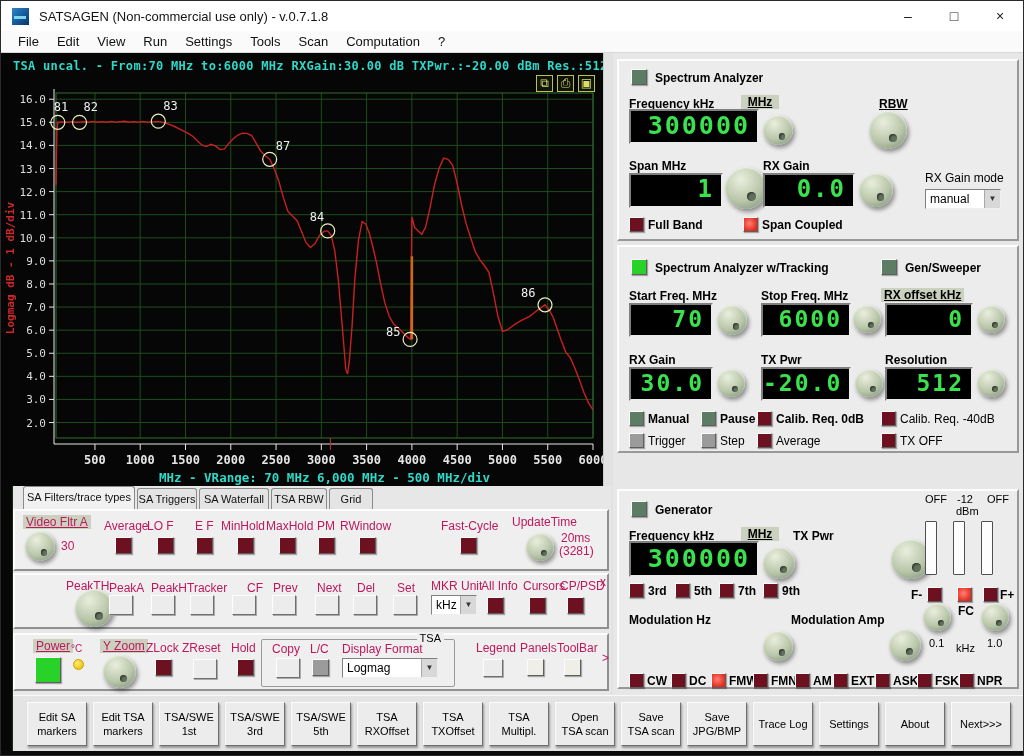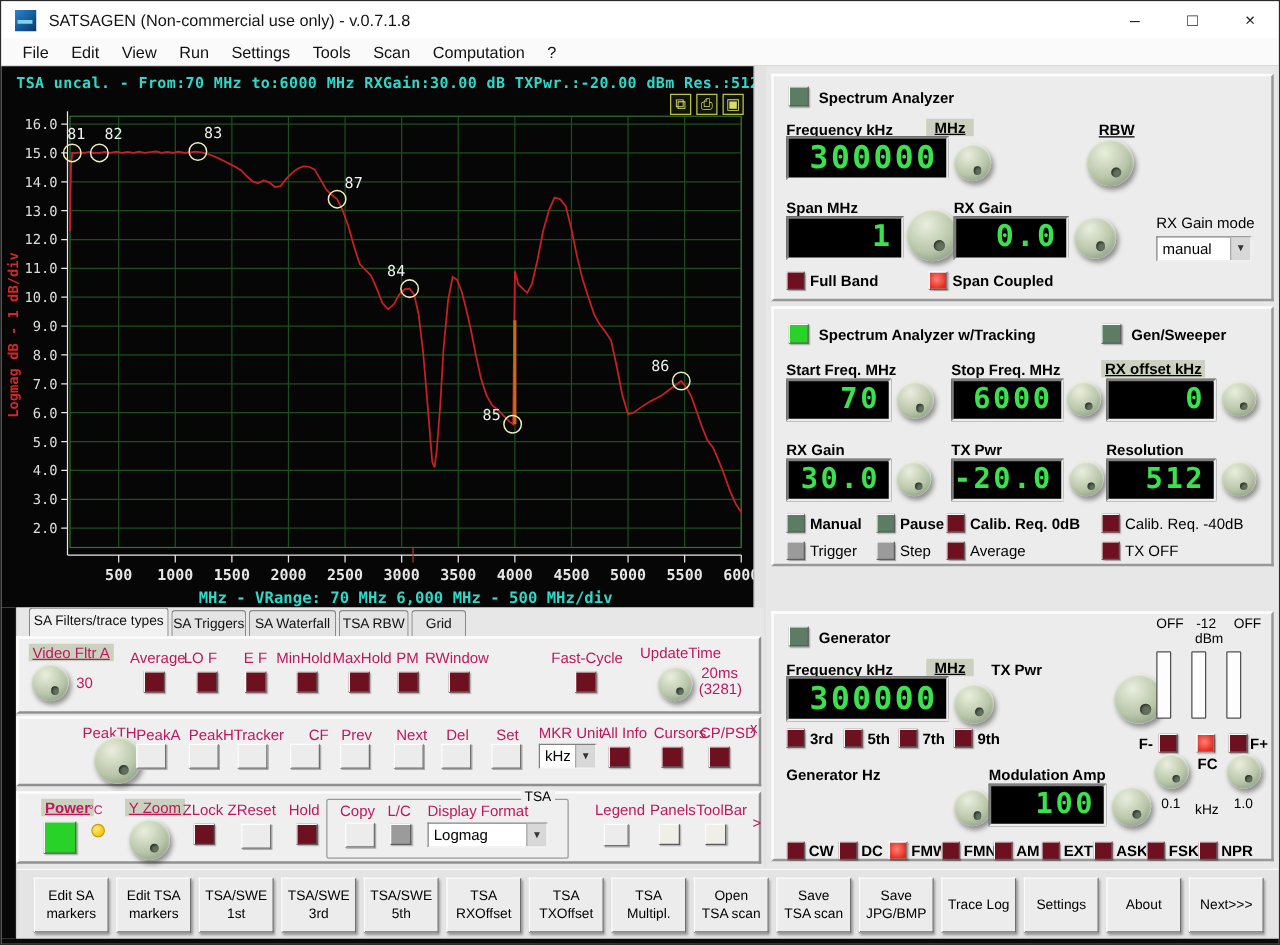--- a/index.html
+++ b/index.html
@@ -334,24 +334,23 @@
       <div class="chk c-dred" style="left:308px;top:96px;"></div>
       <div class="chk c-red" style="left:338px;top:96px;"></div>
       <div class="chk c-dred" style="left:364px;top:96px;"></div>
       <div class="lbl" style="left:381px;top:97px;">F+</div>
       <div class="lbl" style="left:339px;top:113px;">FC</div>
       <div class="knob" style="left:304px;top:112px;width:28px;height:28px;"></div>
       <div class="knob" style="left:362px;top:112px;width:28px;height:28px;"></div>
       <div class="lbl lbl-n sm" style="left:310px;top:146px;">0.1</div>
       <div class="lbl lbl-n sm" style="left:337px;top:151px;">kHz</div>
       <div class="lbl lbl-n sm" style="left:368px;top:146px;">1.0</div>
-      <div class="lbl" style="left:10px;top:122px;">Generator Hz</div>
+      <div class="lbl" style="left:10px;top:122px;">Modulation Hz</div>
       <div class="knob" style="left:144px;top:140px;width:30px;height:30px;"></div>
       <div class="lbl" style="left:172px;top:122px;">Modulation Amp</div>
-      <div class="led" style="left:172px;top:136px;width:94px;height:34px;font-size:23px;line-height:28px;">100</div>
       <div class="knob" style="left:270px;top:138px;width:32px;height:32px;"></div>
       <div class="chk c-dred" style="left:10px;top:182px;"></div>
       <div class="lbl" style="left:28px;top:183px;">CW</div>
       <div class="chk c-dred" style="left:52px;top:182px;"></div>
       <div class="lbl" style="left:70px;top:183px;">DC</div>
       <div class="chk c-red" style="left:92px;top:182px;"></div>
       <div class="lbl" style="left:110px;top:183px;">FMW</div>
       <div class="chk c-dred" style="left:134px;top:182px;"></div>
       <div class="lbl" style="left:152px;top:183px;">FMN</div>
       <div class="chk c-dred" style="left:176px;top:182px;"></div>
@@ -428,21 +427,21 @@
       <div class="plbl" style="left:466px;top:4px;">All Info</div>
       <div class="chk c-dred sq17" style="left:472px;top:22px;"></div>
       <div class="plbl" style="left:508px;top:4px;">Cursors</div>
       <div class="chk c-dred sq17" style="left:514px;top:22px;"></div>
       <div class="plbl" style="left:545px;top:4px;">CP/PSD</div>
       <div class="chk c-dred sq17" style="left:552px;top:22px;"></div>
       <div class="plbl sm" style="left:585px;top:0;">x</div>
     </div>
 
     <div class="panel" style="top:147px;height:58px;">
-      <div class="plbl u hl" style="left:18px;top:4px;font-weight:bold;">Power</div>
+      <div class="plbl u hl" style="left:18px;top:4px;font-weight:normal;">Power</div>
       <div class="chk c-green" style="left:20px;top:22px;width:26px;height:26px;"></div>
       <div class="plbl" style="left:56px;top:8px;font-size:10px;">°C</div>
       <div class="dot" style="left:58px;top:24px;width:11px;height:11px;"></div>
       <div class="plbl u hl" style="left:85px;top:4px;">Y Zoom</div>
       <div class="knob" style="left:88px;top:20px;width:33px;height:33px;"></div>
       <div class="plbl" style="left:131px;top:6px;">ZLock</div>
       <div class="chk c-dred sq17" style="left:140px;top:24px;"></div>
       <div class="plbl" style="left:167px;top:6px;">ZReset</div>
       <div class="btn3d" style="left:178px;top:24px;width:24px;height:20px;"></div>
       <div class="plbl" style="left:216px;top:6px;">Hold</div>

